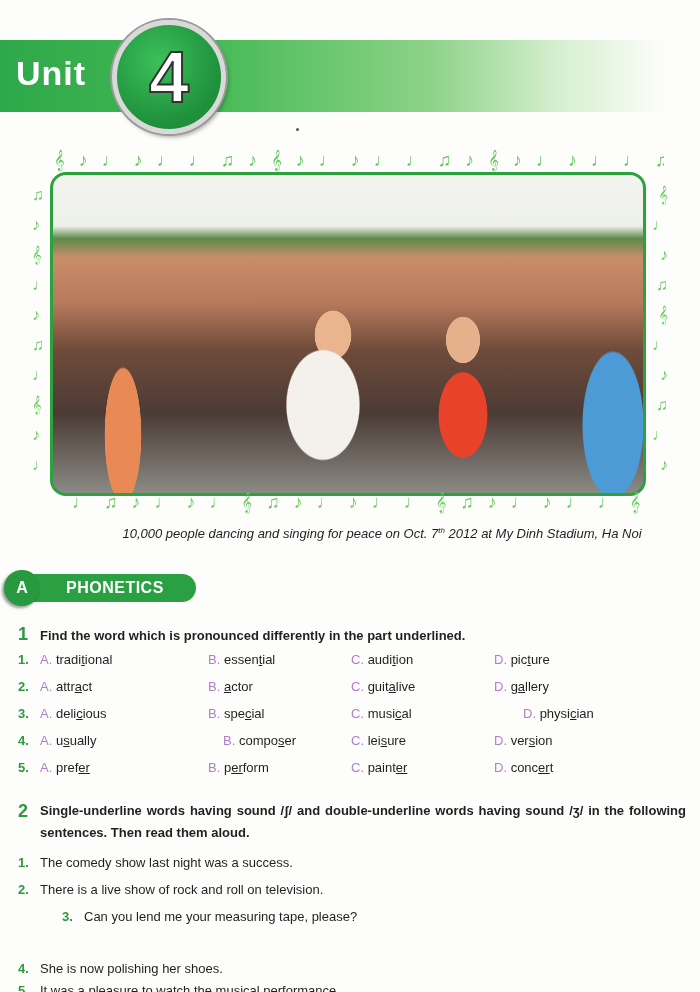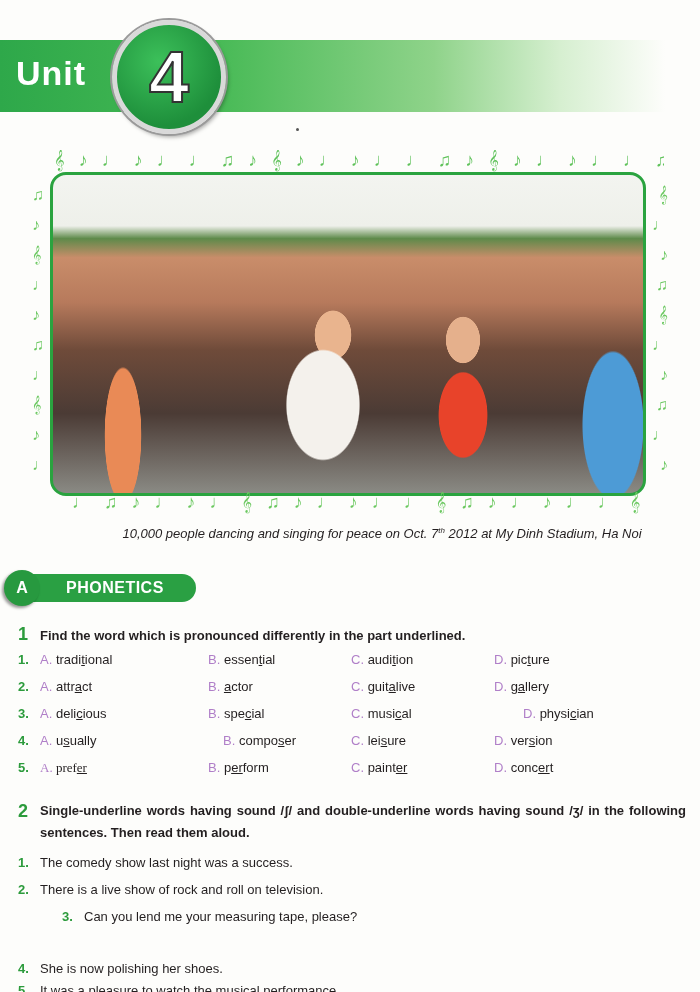--- a/index.html
+++ b/index.html
@@ -101,21 +101,21 @@
     </div>
     <div class="q-row" style="top: 733px;">
       <span class="q-num">4.</span>
       <span class="opt" style="left: 22px;"><span class="opt-letter">A.</span> <span>u</span><span class="u">s</span><span>ually</span></span>
       <span class="opt" style="left: 190px; margin-left: 15px;"><span class="opt-letter">B.</span> <span>compo</span><span class="u">s</span><span>er</span></span>
       <span class="opt" style="left: 333px;"><span class="opt-letter">C.</span> <span>lei</span><span class="u">s</span><span>ure</span></span>
       <span class="opt" style="left: 476px;"><span class="opt-letter">D.</span> <span>ver</span><span class="u">s</span><span>ion</span></span>
     </div>
     <div class="q-row" style="top: 760px;">
       <span class="q-num">5.</span>
-      <span class="opt" style="left: 22px; font-family: Liberation Serif, serif;"><span class="opt-letter">A.</span> <span>pref</span><span class="u">er</span><span></span></span>
+      <span class="opt" style="left: 22px;"><span class="opt-letter">A.</span> <span>pref</span><span class="u">er</span><span></span></span>
       <span class="opt" style="left: 190px;"><span class="opt-letter">B.</span> <span>p</span><span class="u">er</span><span>form</span></span>
       <span class="opt" style="left: 333px;"><span class="opt-letter">C.</span> <span>paint</span><span class="u">er</span><span></span></span>
       <span class="opt" style="left: 476px;"><span class="opt-letter">D.</span> <span>conc</span><span class="u">er</span><span>t</span></span>
     </div>
   </div>
 
 <div class="ex-head ex2-head">
   <span class="ex-num">2</span><span style="display:inline-block;width:646px;vertical-align:top;">Single-underline words having sound /ʃ/ and double-underline words having sound /ʒ/ in the following sentences. Then read them aloud.</span>
 </div>
 

